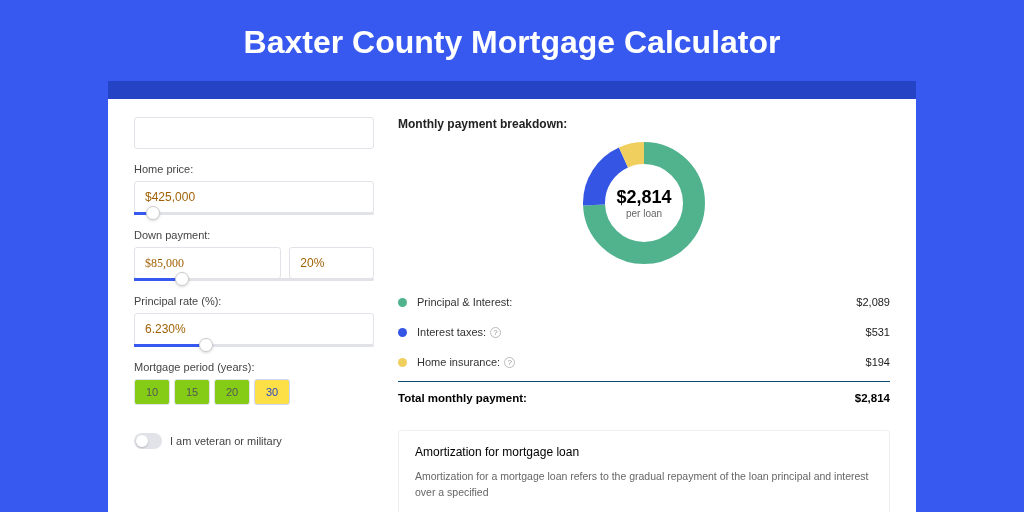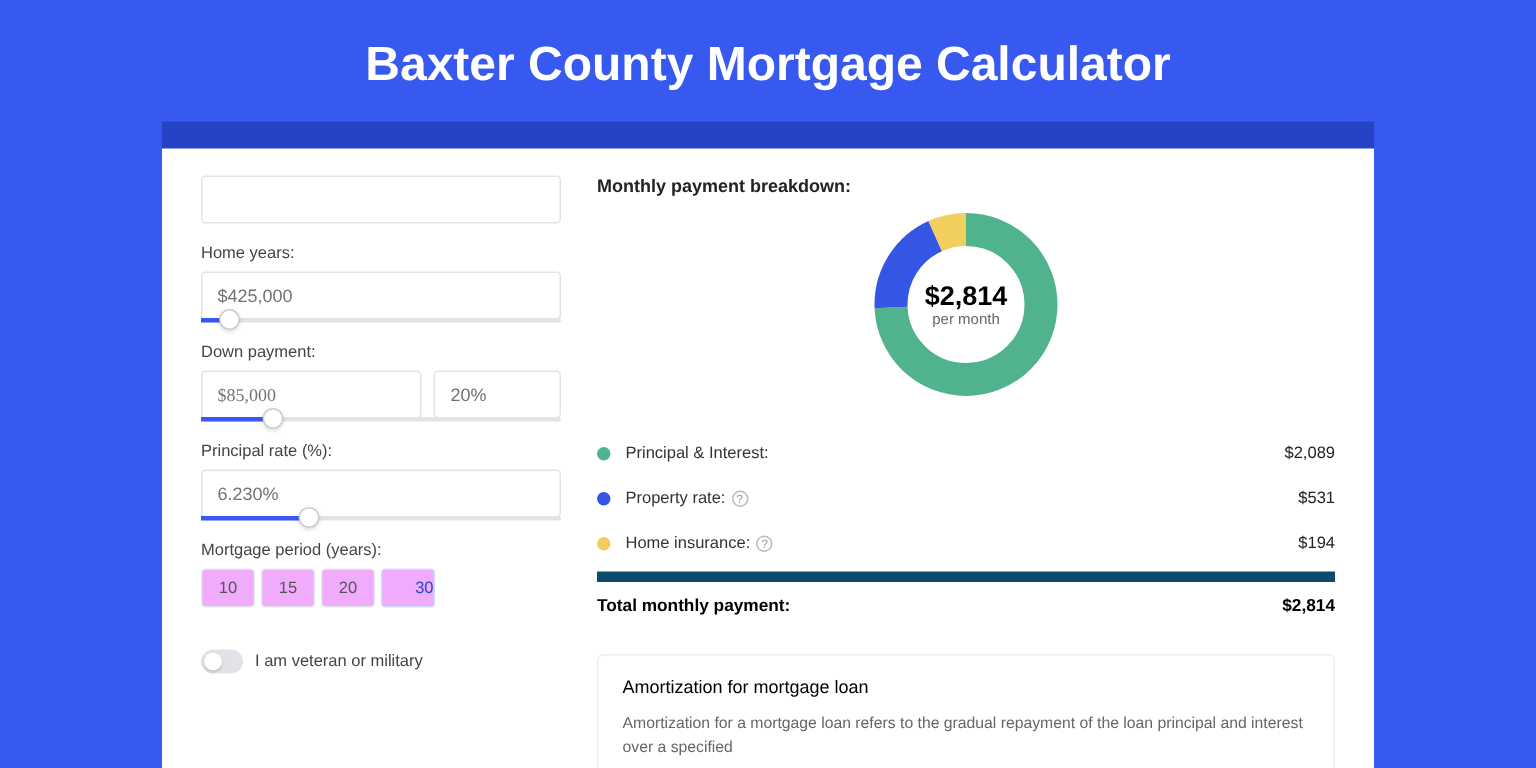--- a/index.html
+++ b/index.html
@@ -39,21 +39,21 @@
   margin-bottom: 6px;
   display: block;
 }
 .text-input {
   width: 100%;
   height: 32px;
   border: 1px solid #e1e3e9;
   border-radius: 3px;
   font-size: 12px;
   padding: 0 10px;
-  color: #737373;
+  color: #a16207;
 }
 .field-group { margin-bottom: 14px; position: relative; }
 .slider-track {
   height: 3px;
   background: #e1e3e9;
   margin-top: -1px;
   position: relative;
   border-radius: 2px;
 }
 .slider-fill {
@@ -71,28 +71,28 @@
   box-shadow: 0 1px 3px rgba(0,0,0,0.15);
   transform: translateX(-50%);
 }
 .dp-row { display: flex; gap: 8px; }
 .dp-row .text-input:first-child { flex: 2; font-family: Liberation Serif, serif; }
 .dp-row .text-input:last-child { flex: 1; }
 .period-row { display: flex; gap: 0; }
 .period-btn {
   width: 36px; height: 26px;
   border: 1px solid #e1e3e9;
-  background: #f0abfc;
+  background: #84cc16;
   font-size: 11px;
   color: #555;
   cursor: pointer;
   margin-right: 4px;
   border-radius: 3px;
 }
-.period-btn.active { background: #f0abfc; color: #2a46c7; border-color: #cdd7fb; text-align: right; }
+.period-btn.active { background: #fde047; color: #2a46c7; border-color: #cdd7fb; }
 .toggle-row { display: flex; align-items: center; gap: 8px; margin-top: 28px; }
 .toggle {
   width: 28px; height: 16px;
   background: #e1e3e9;
   border-radius: 10px;
   position: relative;
 }
 .toggle::after {
   content: "";
   position: absolute;
@@ -135,21 +135,21 @@
   border-radius: 50%;
   display: inline-flex;
   align-items: center; justify-content: center;
   font-size: 8px; color: #999;
 }
 .total-row {
   display: flex; justify-content: space-between;
   padding: 10px 0;
   font-size: 11.5px;
   font-weight: 700;
-  border-top: 7px solid #0c4a6e;
+  border-top: 1px solid #0c4a6e;
   margin-top: 4px;
 }
 .amort-box {
   border: 1px solid #eee;
   border-radius: 4px;
   padding: 14px 16px;
   margin-top: 16px;
 }
 .amort-title { font-size: 12px; font-weight: 400; margin-bottom: 10px; }
 .amort-text { font-size: 10.5px; color: #666; line-height: 1.5; }
@@ -161,21 +161,21 @@
 <div class="dark-band"></div>
 
 <div class="calculator-card">
   <div class="left-col">
 
     <div class="field-group">
       <input class="text-input" value="" style="">
     </div>
 
     <div class="field-group">
-      <label class="field-label">Home years:</label>
+      <label class="field-label">Home price:</label>
       <input class="text-input" value="$425,000" style="">
       <div class="slider-track">
         <div class="slider-fill" style="width:8%"></div>
         <div class="slider-thumb" style="left:8%"></div>
       </div>
     </div>
 
     <div class="field-group">
       <label class="field-label">Down payment:</label>
       <div class="dp-row">
@@ -219,37 +219,37 @@
 
     <div class="donut-wrap">
       <div class="donut">
         <svg width="128" height="128" viewBox="0 0 128 128">
           <circle cx="64" cy="64" r="50" fill="none" stroke="#51b38e" stroke-width="22" stroke-dasharray="233.2 314.159" stroke-dashoffset="0"></circle>
           <circle cx="64" cy="64" r="50" fill="none" stroke="#3556e5" stroke-width="22" stroke-dasharray="59.3 314.159" stroke-dashoffset="-233.2"></circle>
           <circle cx="64" cy="64" r="50" fill="none" stroke="#f1cf5e" stroke-width="22" stroke-dasharray="21.7 314.159" stroke-dashoffset="-292.5"></circle>
         </svg>
         <div class="donut-center">
           <div class="donut-amount">$2,814</div>
-          <div class="donut-sub">per month</div>
+          <div class="donut-sub">per loan</div>
         </div>
       </div>
     </div>
 
     <div class="legend-row">
       <span class="legend-dot" style="background:#51b38e"></span>
       <span class="legend-label">
         <span>Principal &amp; Interest:</span>
       </span>
       <span class="legend-value">$2,089</span>
     </div>
 
     <div class="legend-row">
       <span class="legend-dot" style="background:#3556e5"></span>
       <span class="legend-label">
-        <span>Property rate:</span>
+        <span>Interest taxes:</span>
         <span class="info-icon">?</span>
       </span>
       <span class="legend-value">$531</span>
     </div>
 
     <div class="legend-row">
       <span class="legend-dot" style="background:#f1cf5e"></span>
       <span class="legend-label">
         <span>Home insurance:</span>
         <span class="info-icon">?</span>

